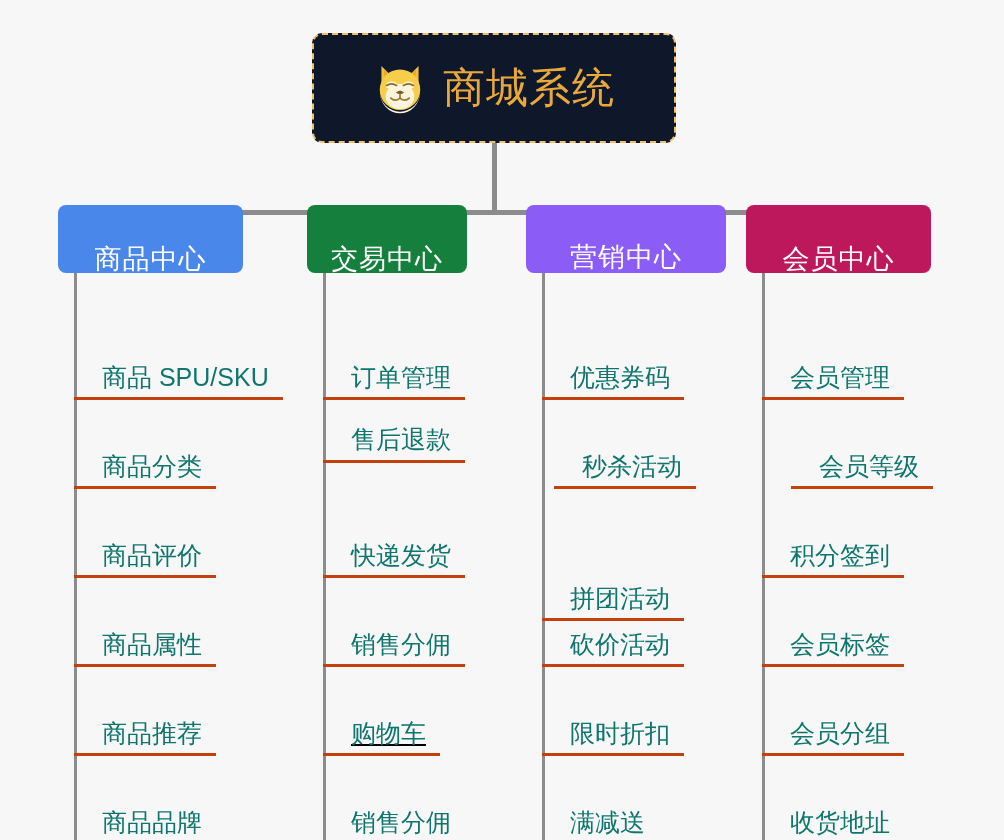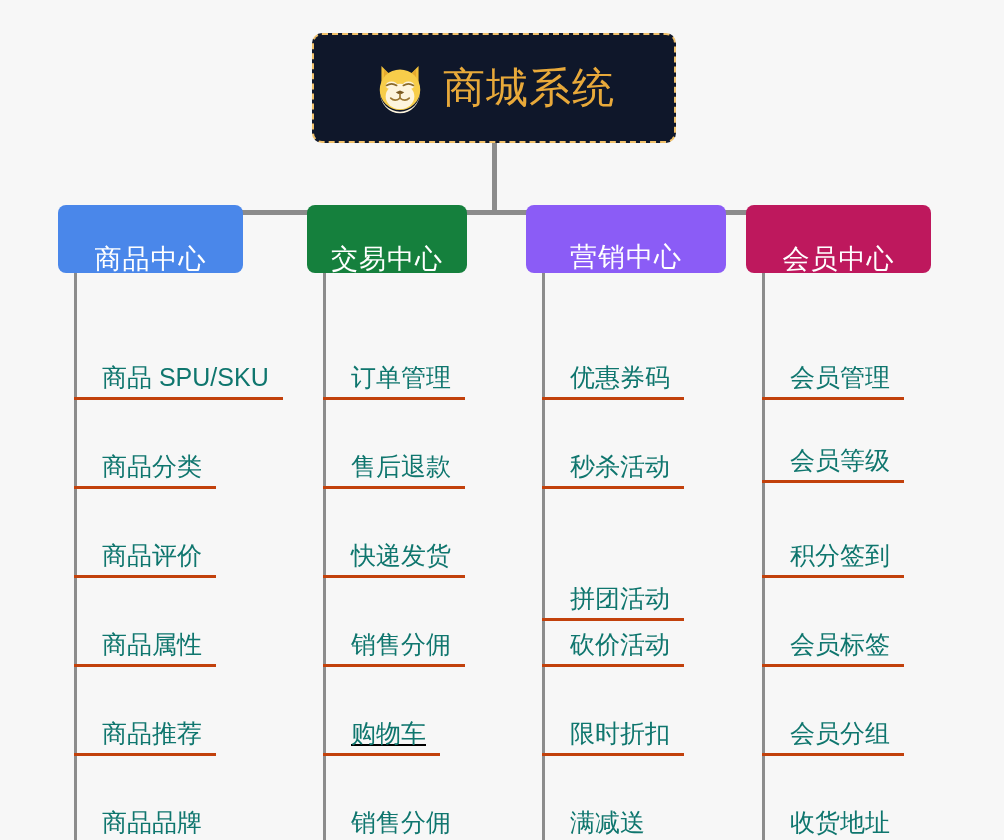--- a/index.html
+++ b/index.html
@@ -174,21 +174,21 @@
     </div>
     <div class="column" style="left: 307px; width: 185px;">
       <div class="cat-header" style="background: #15803d; width: 160px;">
         <span class="cat-header-label">交易中心</span>
       </div>
       <div class="leaf-area" style="height: 572px;">
         <div class="leaf-spine" style="height: 572px;"></div>
         <div class="leaf" style="top: 38px;">
           <span class="leaf-label">订单管理</span>
         </div>
-        <div class="leaf" style="top: 127px;">
+        <div class="leaf" style="top: 127px; align-items: center;">
           <span class="leaf-label">售后退款</span>
         </div>
         <div class="leaf" style="top: 216px;">
           <span class="leaf-label">快递发货</span>
         </div>
         <div class="leaf" style="top: 305px;">
           <span class="leaf-label">销售分佣</span>
         </div>
         <div class="leaf" style="top: 394px; text-decoration: underline;">
           <span class="leaf-label">购物车</span>
@@ -200,21 +200,21 @@
     </div>
     <div class="column" style="left: 526px; width: 185px;">
       <div class="cat-header" style="background: #8b5cf6; width: 200px; font-family: Liberation Mono, monospace;">
         <span class="cat-header-label">营销中心</span>
       </div>
       <div class="leaf-area" style="height: 572px;">
         <div class="leaf-spine" style="height: 572px;"></div>
         <div class="leaf" style="top: 38px;">
           <span class="leaf-label">优惠券码</span>
         </div>
-        <div class="leaf" style="top: 127px;">
+        <div class="leaf" style="top: 127px; margin-left: 12px;">
           <span class="leaf-label">秒杀活动</span>
         </div>
         <div class="leaf" style="top: 216px; margin-top: 43px;">
           <span class="leaf-label">拼团活动</span>
         </div>
         <div class="leaf" style="top: 305px;">
           <span class="leaf-label">砍价活动</span>
         </div>
         <div class="leaf" style="top: 394px;">
           <span class="leaf-label">限时折扣</span>
@@ -226,21 +226,21 @@
     </div>
     <div class="column" style="left: 746px; width: 185px;">
       <div class="cat-header" style="background: #be185d; width: 185px;">
         <span class="cat-header-label">会员中心</span>
       </div>
       <div class="leaf-area" style="height: 572px;">
         <div class="leaf-spine" style="height: 572px;"></div>
         <div class="leaf" style="top: 38px;">
           <span class="leaf-label">会员管理</span>
         </div>
-        <div class="leaf" style="top: 121px;">
+        <div class="leaf" style="top: 127px; margin-left: 29px;">
           <span class="leaf-label">会员等级</span>
         </div>
         <div class="leaf" style="top: 216px;">
           <span class="leaf-label">积分签到</span>
         </div>
         <div class="leaf" style="top: 305px;">
           <span class="leaf-label">会员标签</span>
         </div>
         <div class="leaf" style="top: 394px;">
           <span class="leaf-label">会员分组</span>

